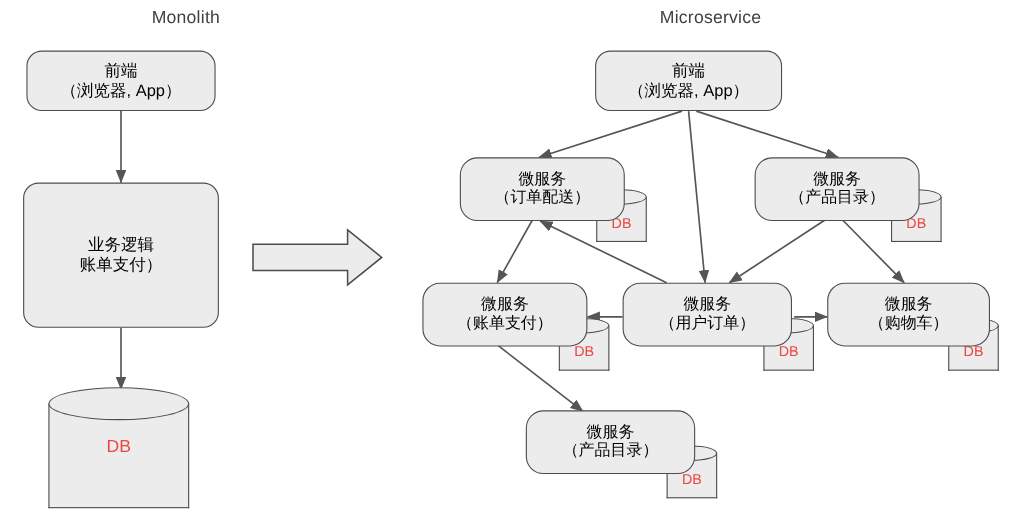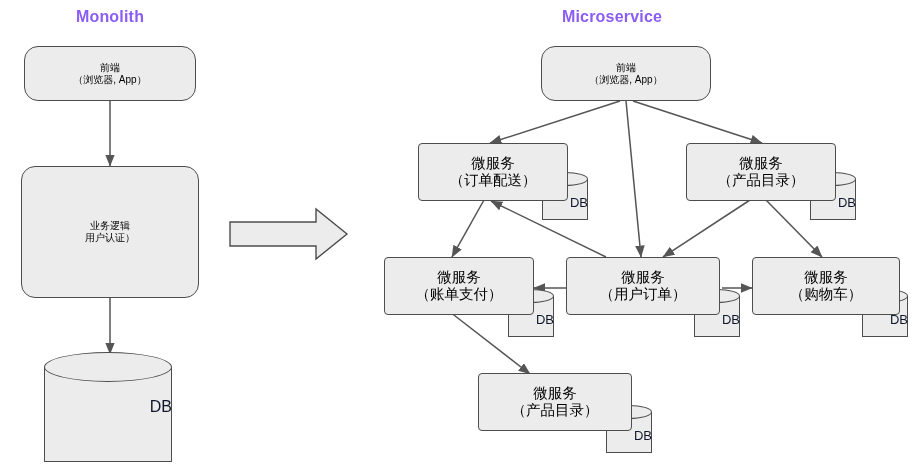--- a/index.html
+++ b/index.html
@@ -5,48 +5,48 @@
   html,body{margin:0;padding:0;background:#ffffff;}
   body{
     width:919px;height:473px;position:relative;overflow:hidden;
     font-family:"Liberation Sans","DejaVu Sans",sans-serif;
     color:#000;
   }
   #canvas{position:absolute;inset:0;}
   svg.edges{position:absolute;left:0;top:0;width:919px;height:473px;pointer-events:none;}
 
   .title{
-    position:absolute;font-size:16px;font-weight:bold;letter-spacing:.2px;
-    text-align:center;white-space:nowrap;color:#8b5cf6;
+    position:absolute;font-size:16px;font-weight:normal;letter-spacing:.2px;
+    text-align:right;white-space:nowrap;color:#404040;
   }
 
   .node{
     position:absolute;box-sizing:border-box;
-    background:#ececec;border:1.4px solid #4d4d4d;border-radius:4px;
+    background:#ececec;border:1.4px solid #4d4d4d;border-radius:16px;
     display:flex;flex-direction:column;align-items:center;justify-content:center;
     text-align:center;line-height:1.18;color:#000;
   }
   .node .l1,.node .l2{display:block;white-space:nowrap;}
 
-  .node.big{font-size:10px;border-radius:14px;}
+  .node.big{font-size:15px;border-radius:14px;}
   .node.ms{font-size:14.5px;}
 
   
   .cyl{position:absolute;}
   .cyl .body{
     position:absolute;left:0;right:0;bottom:0;box-sizing:border-box;
     background:#ececec;border:1.3px solid #4d4d4d;border-top:none;
   }
   .cyl .top{
     position:absolute;left:0;right:0;top:0;box-sizing:border-box;
     background:#ececec;border:1.3px solid #4d4d4d;border-radius:50%;
   }
   .cyl .lbl{
-    position:absolute;left:0;right:0;text-align:right;
-    font-size:13px;color:#0f172a;
+    position:absolute;left:0;right:0;text-align:center;
+    font-size:13px;color:#ef4444;
   }
   .cyl.large .lbl{font-size:16px;}
 
   .blockarrow{position:absolute;}
 </style>
 </head>
 <body>
 
 <div id="canvas">
 
@@ -89,21 +89,21 @@
     <path d="M2,16 L88,16 L88,3 L119,28 L88,53 L88,40 L2,40 Z" fill="#ececec" stroke="#4d4d4d" stroke-width="1.4" stroke-linejoin="miter"></path>
   </svg>
 
   <div class="node big" style="left:24px;top:46px;width:172px;height:55px;">
     <span class="l1">前端</span>
     <span class="l2">（浏览器, App）</span>
   </div>
 
   <div class="node big" style="left:21px;top:166px;width:178px;height:132px;">
     <span class="l1">业务逻辑</span>
-    <span class="l2">用户认证）</span>
+    <span class="l2">账单支付）</span>
   </div>
 
   <div class="cyl large" style="left:44px;top:352px;width:128px;height:110px;">
     <div class="body" style="top:15px;"></div>
     <div class="top" style="height:30px;"></div>
     <div class="lbl" style="top:46px;">DB</div>
   </div>
 
   <div class="node big" style="left:541px;top:46px;width:170px;height:55px;">
     <span class="l1">前端</span>

